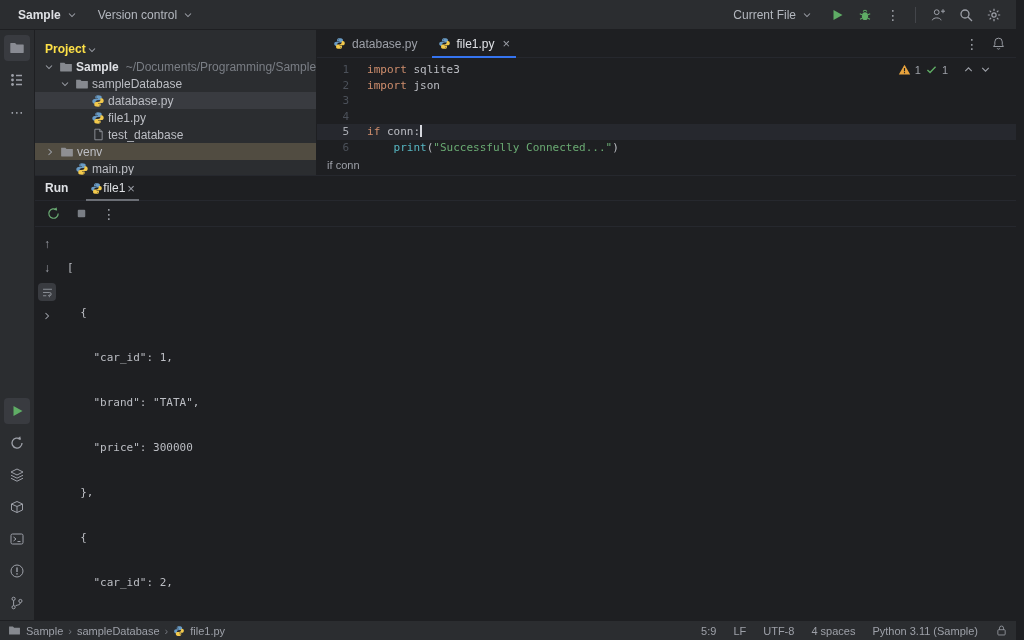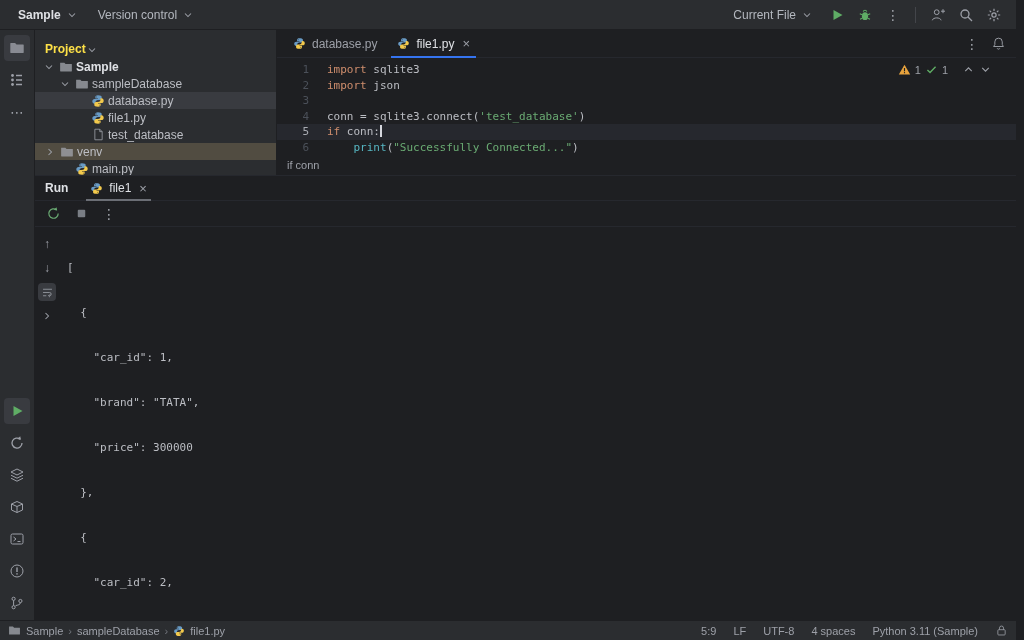--- a/index.html
+++ b/index.html
@@ -67,21 +67,21 @@
     font-family:"Liberation Sans",sans-serif; font-size:11px; color:#9da0a8; }
   .insp-sep { width:6px; }
 
   .crumbbar { flex:0 0 21px; display:flex; align-items:center; padding-left:10px;
     font-size:11px; color:#9da0a8; }
 
   
   .runpanel { flex:0 0 162px; background:#1e1f22; border-top:1px solid #26282e; display:flex; flex-direction:column; }
   .run-header { flex:0 0 25px; display:flex; align-items:center; gap:16px; padding-left:10px; border-bottom:1px solid #26282e; }
   .run-title { font-size:12px; font-weight:bold; color:#dfe1e5; }
-  .run-tab { display:flex; align-items:center; gap:6px; font-size:12px; color:#dfe1e5; position:relative; height:100%; padding:0 6px; }
+  .run-tab { display:flex; align-items:center; font-size:12px; color:#dfe1e5; position:relative; height:100%; padding:0 6px; }
   .run-tab::after { content:""; position:absolute; left:2px; right:2px; bottom:-1px; height:2px; background:#6b6e75; }
   .run-toolbar { flex:0 0 26px; display:flex; align-items:center; gap:4px; padding-left:6px; border-bottom:1px solid #26282e; }
   .run-body { flex:1; display:flex; min-height:0; overflow:hidden; }
   .run-gutter { flex:0 0 24px; display:flex; flex-direction:column; align-items:center; padding-top:8px; gap:6px; }
   .run-gutter .icon-btn { width:18px; height:18px; font-size:12px; }
   .console { flex:1; padding:3px 0 0 8px; font-family:"DejaVu Sans Mono","Liberation Mono",monospace;
     font-size:11px; line-height:15px; color:#bcbec4; white-space:pre; overflow:hidden; }
   .console div { height:15px; }
 
   
@@ -327,20 +327,21 @@
                   <svg class="ic" width="12" height="12">
                     <use href="#i-chevdown"></use>
                   </svg>
                 </span>
               <span class="t-ico icon">
                   <svg class="ic" width="14" height="14">
                     <use href="#i-folder"></use>
                   </svg>
                 </span>
               <span class="t-label strong">Sample</span>
+              <span class="t-extra">~/Documents/Programming/Sample</span>
             </div>
 
             <div class="t-row pl1">
               <span class="t-chev icon">
                   <svg class="ic" width="12" height="12">
                     <use href="#i-chevdown"></use>
                   </svg>
                 </span>
               <span class="t-ico icon">
                   <svg class="ic" width="14" height="14">
@@ -466,21 +467,21 @@
                   </svg>
                 </span>
             </div>
           </div>
 
           <div class="code-wrap">
             <div>
                 <div class="code-line"><span class="ln">1</span><span class="ctext"><span class="tk-k">import</span><span class="tk-d"> sqlite3</span></span></div>
                 <div class="code-line"><span class="ln">2</span><span class="ctext"><span class="tk-k">import</span><span class="tk-d"> json</span></span></div>
                 <div class="code-line"><span class="ln">3</span><span class="ctext"></span></div>
-                <div class="code-line"><span class="ln">4</span><span class="ctext"><span class="tk-d">conn = sqlite3.connect(</span><span class="tk-s">'test_database'</span><span class="tk-d">)</span></span></div>
+                <div class="code-line"><span class="ln">4</span></div>
                 <div class="code-line current"><span class="ln">5</span><span class="ctext"><span class="tk-k">if</span><span class="tk-d"> conn:</span><span class="caret"></span></span></div>
                 <div class="code-line"><span class="ln">6</span><span class="ctext"><span class="tk-d">    </span><span class="tk-f">print</span><span class="tk-d">(</span><span class="tk-s">"Successfully Connected..."</span><span class="tk-d">)</span></span></div>
               </div>
             <div class="inspections">
               <svg class="ic" width="13" height="13">
                   <use href="#i-warn"></use>
                 </svg>
               <span>1</span>
               <svg class="ic" width="13" height="13">
                   <use href="#i-check"></use>

